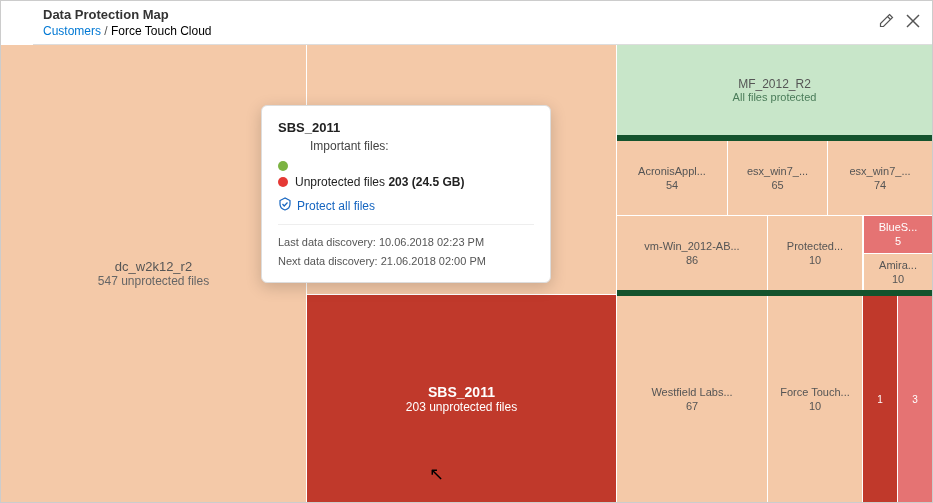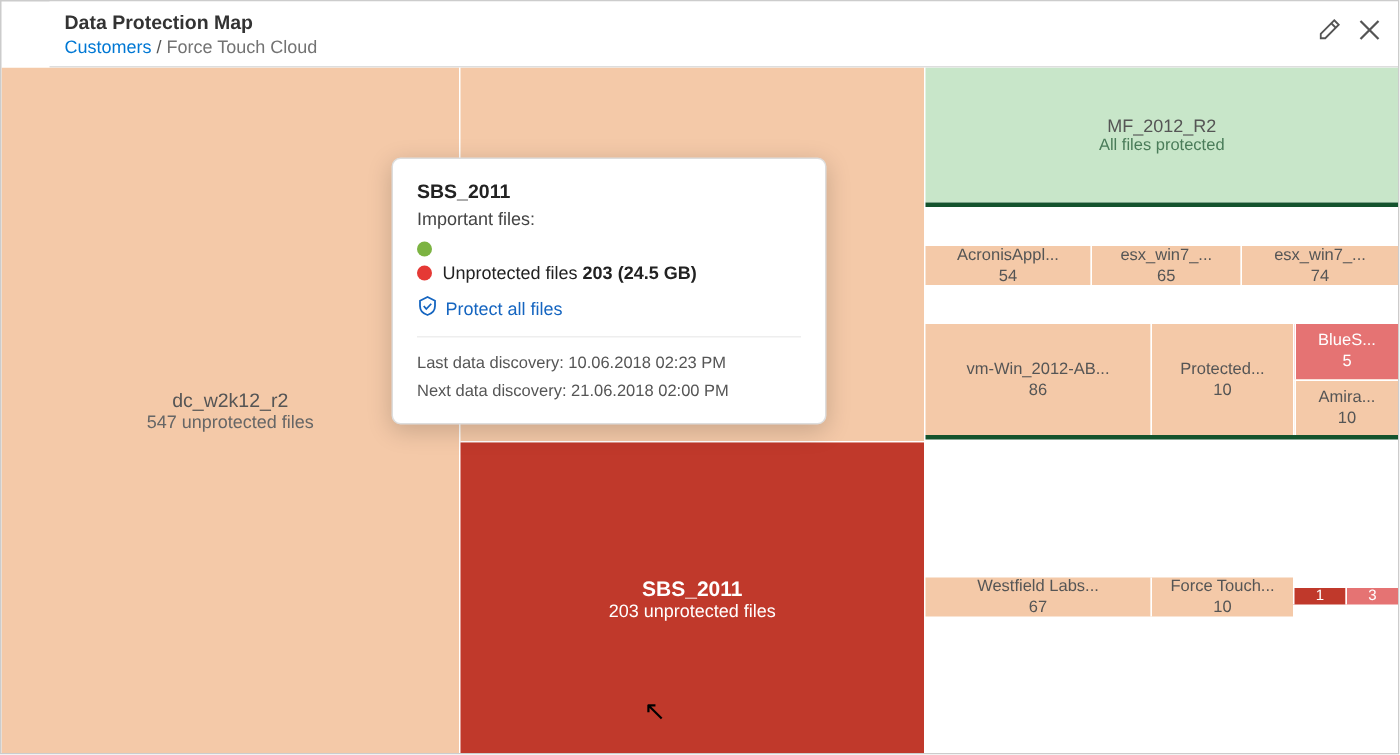--- a/index.html
+++ b/index.html
@@ -94,21 +94,21 @@
       left: 260px;
       width: 290px;
       background: #fff;
       border: 1px solid #ddd;
       border-radius: 6px;
       box-shadow: 0 4px 16px rgba(0,0,0,0.18);
       padding: 14px 16px 12px 16px;
       z-index: 100;
     }
     .tooltip-title { font-weight: 700; font-size: 13px; color: #222; margin-bottom: 4px; }
-    .tooltip-subtitle { font-size: 12px; color: #444; margin-bottom: 8px; }
+    .tooltip-subtitle { font-size: 12px; color: #444; margin-bottom: 8px; margin-left: 32px; }
     .tooltip-item { display: flex; align-items: center; font-size: 12px; color: #222; margin-bottom: 4px; }
     .dot { width: 10px; height: 10px; border-radius: 50%; margin-right: 7px; flex-shrink: 0; }
     .dot-green { background: #7cb342; }
     .dot-red { background: #e53935; }
     .tooltip-item b { font-weight: 700; }
     .protect-link {
       display: flex; align-items: center; gap: 5px;
       color: #1565c0; font-size: 12px; margin: 8px 0 10px 0; cursor: pointer;
       text-decoration: none;
     }
@@ -124,32 +124,32 @@
       font-size: 18px;
       pointer-events: none;
       z-index: 200;
     }
 
     .cell-name { font-weight: 500; }
     .cell-count { font-size: 11px; margin-top: 2px; }
 
     
     .middle-col, .right-col { border-left: 1px solid #fff; }
-    .right-row1, .right-row2, .right-row3, .right-row2b { border-top: 3px solid #14532d; align-items: center; }
+    .right-row1, .right-row2, .right-row3, .right-row2b { border-top: 6px solid #14532d; }
   </style>
 </head>
 <body>
 
 <div class="window">
 
   <div class="title-bar">
     <div class="title-bar-left">
       <span class="title-text">Data Protection Map</span>
       <span class="breadcrumb">
-        <a style="color:#0078d4;text-decoration:none;">Customers</a><span> / </span><span style="color:#737373;">Force Touch Cloud</span>
+        <a style="color:#0078d4;text-decoration:none;">Customers</a><span> / </span><span style="color:#000000;">Force Touch Cloud</span>
       </span>
     </div>
     <div class="title-bar-right">
       <button class="icon-btn" title="Edit">
         <svg width="16" height="16" viewBox="0 0 16 16" fill="none" xmlns="http://www.w3.org/2000/svg">
           <path d="M11.5 1.5l3 3-9 9H2.5v-3l9-9z" stroke="#555" stroke-width="1.2" fill="none"></path>
           <path d="M9.5 3.5l3 3" stroke="#555" stroke-width="1.2"></path>
         </svg>
       </button>
       <button class="icon-btn" title="Close">

